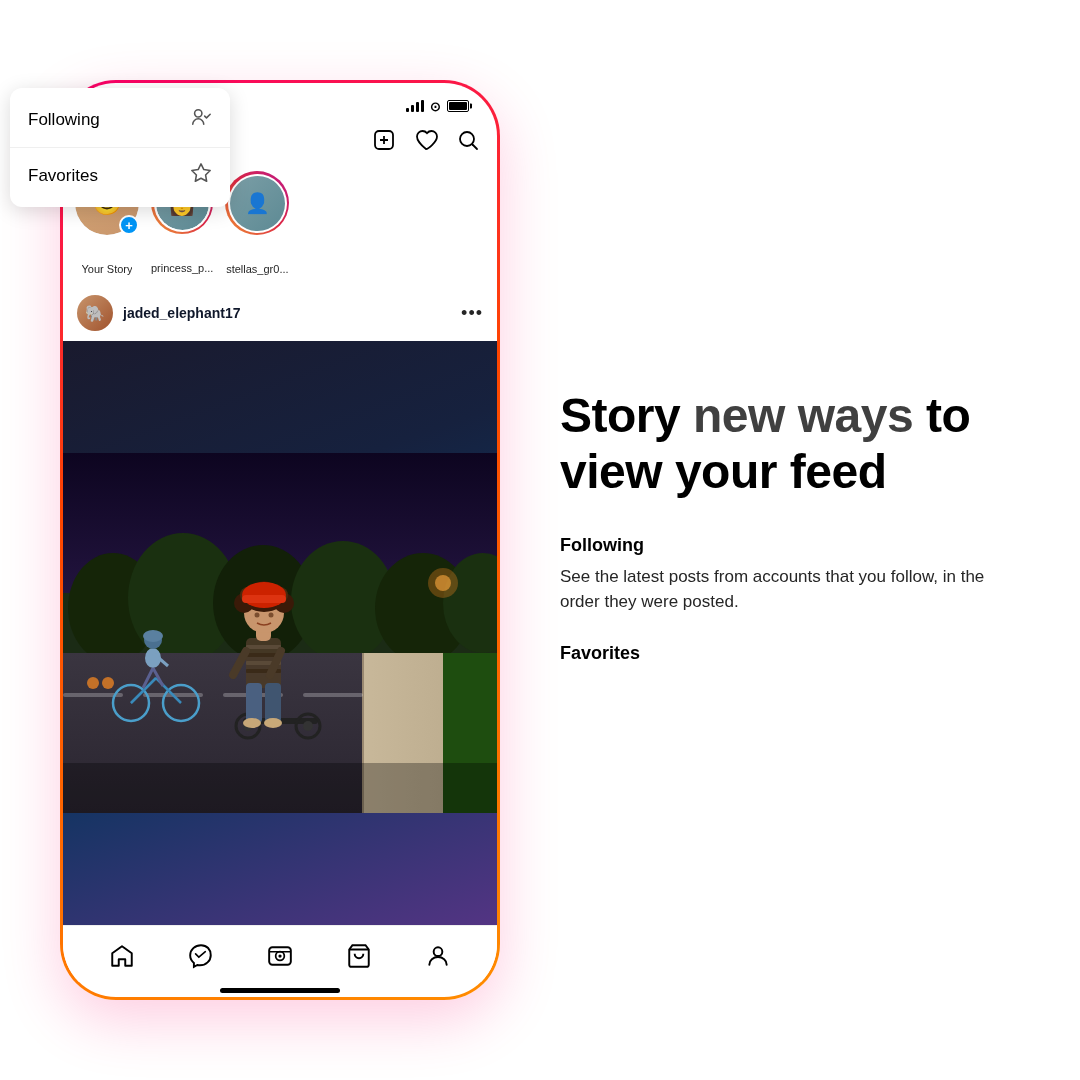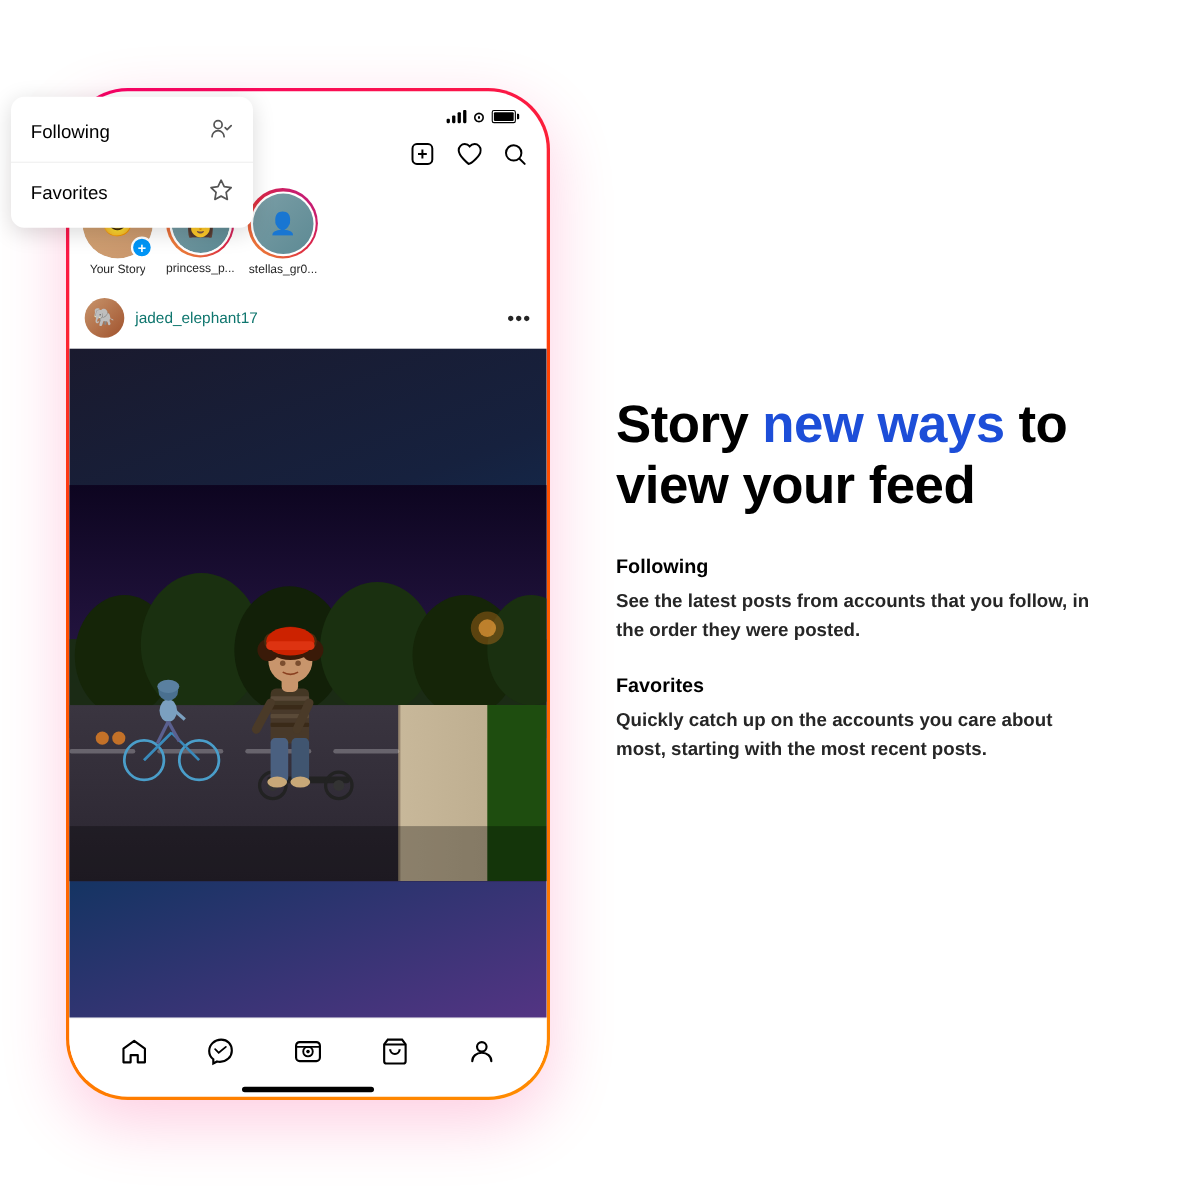--- a/index.html
+++ b/index.html
@@ -204,20 +204,21 @@
     }
 
     .story-label {
       font-size: 11px;
       color: #262626;
       text-align: left;
       max-width: 66px;
       overflow: hidden;
       text-overflow: ellipsis;
       white-space: nowrap;
+      margin-top: 24px;
     }
 
     
     .avatar-face {
       width: 100%;
       height: 100%;
       border-radius: 50%;
       display: flex;
       align-items: center;
       justify-content: center;
@@ -247,22 +248,22 @@
       border-radius: 50%;
       background: linear-gradient(135deg, #c8956c, #a0522d);
       display: flex;
       align-items: center;
       justify-content: center;
       font-size: 16px;
     }
 
     .post-username {
       font-size: 14px;
-      font-weight: 400;
-      color: #0f766e;
+      font-weight: 700;
+      color: #0f172a;
     }
 
     .post-more {
       font-size: 18px;
       color: #262626;
       letter-spacing: 1px;
     }
 
     .post-image {
       width: 100%;
@@ -316,39 +317,39 @@
     .headline {
       font-size: 48px;
       font-weight: 700;
       line-height: 1.15;
       color: #000;
       margin-bottom: 36px;
       letter-spacing: -0.5px;
     }
 
     .headline-orange {
-      color: #1d4ed8;
+      color: #404040;
     }
 
     .feature-section {
       margin-bottom: 28px;
     }
 
     .feature-title {
       font-size: 18px;
       font-weight: 700;
       color: #000;
       margin-bottom: 8px;
     }
 
     .feature-desc {
       font-size: 17px;
       line-height: 1.5;
       color: #262626;
-      font-weight: 700;
+      font-weight: 400;
     }
 
     
     .story-ring {
       width: 62px;
       height: 62px;
       border-radius: 50%;
       padding: 2.5px;
       background: linear-gradient(45deg, #f09433 0%, #e6683c 25%, #dc2743 50%, #cc2366 75%, #bc1888 100%);
       flex-shrink: 0;
@@ -655,17 +656,16 @@
       <span>Story </span><span class="headline-orange">new ways</span><span> to<br>view your feed</span>
     </h1>
 
     <div class="feature-section">
       <div class="feature-title">Following</div>
       <div class="feature-desc">See the latest posts from accounts that you follow, in the order they were posted.</div>
     </div>
 
     <div class="feature-section">
       <div class="feature-title">Favorites</div>
-      <div class="feature-desc">Quickly catch up on the accounts you care about most, starting with the most recent posts.</div>
     </div>
   </div>
 
 </div>
 
 </body></html>

